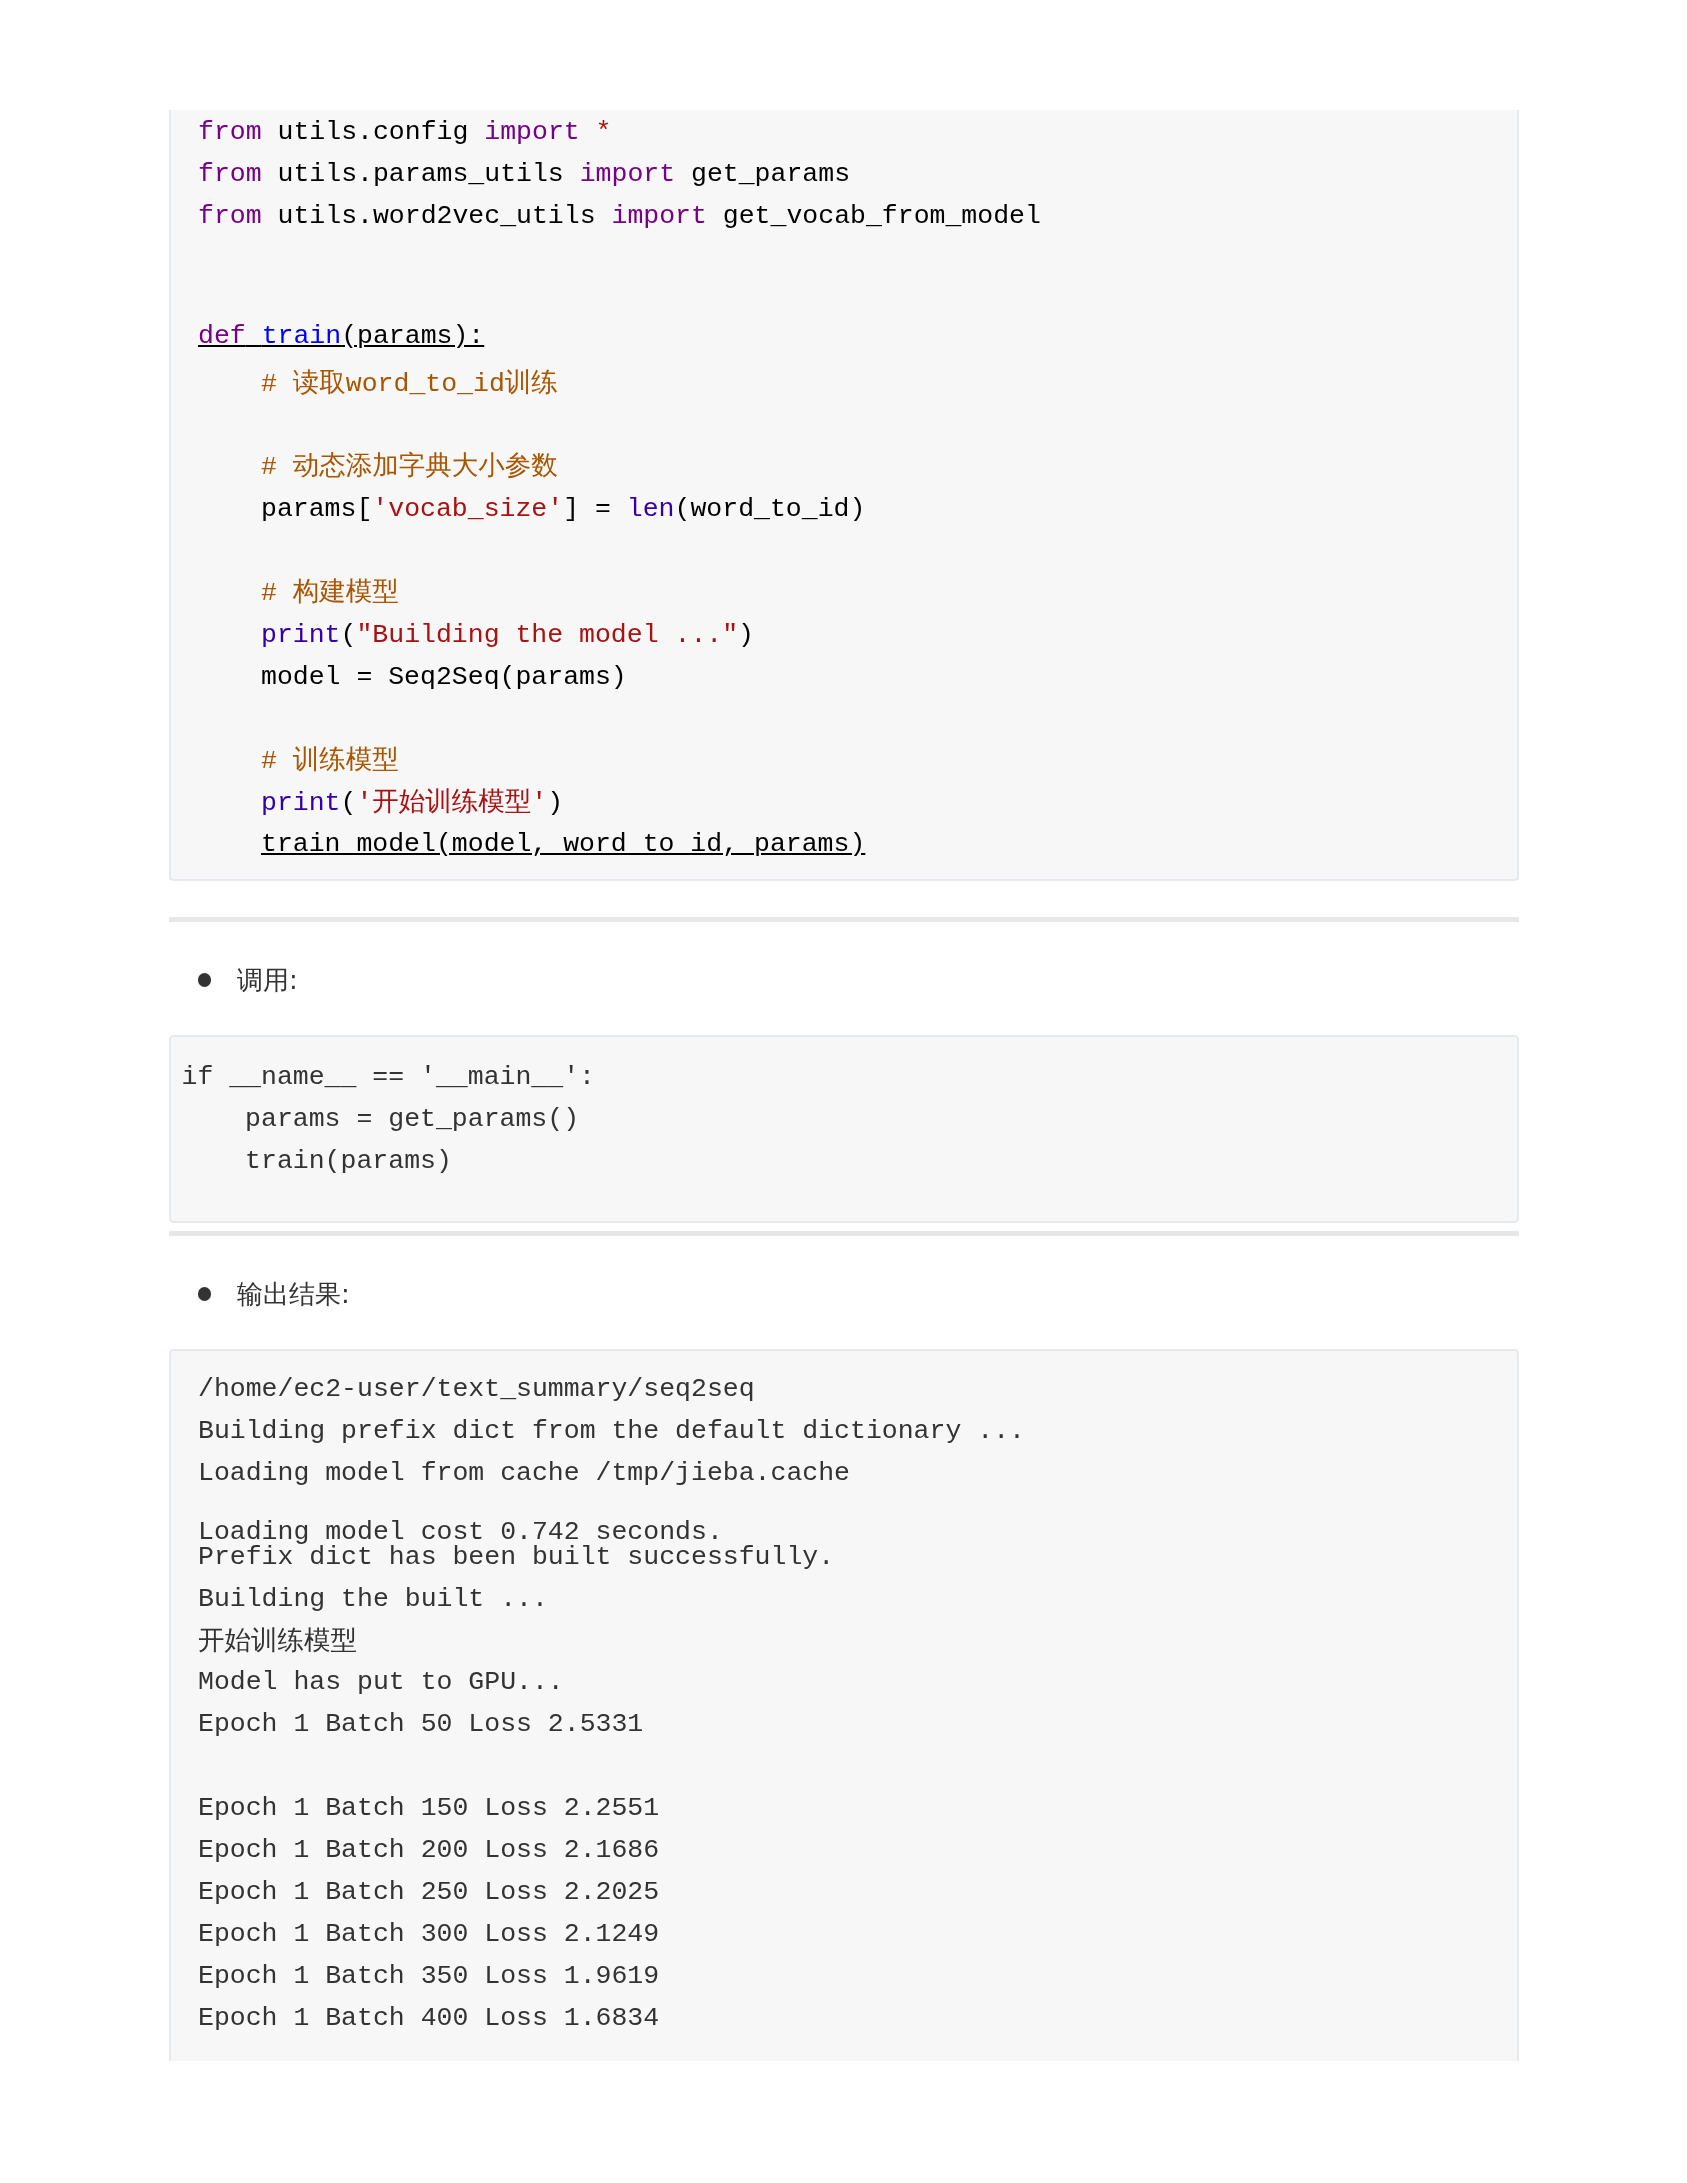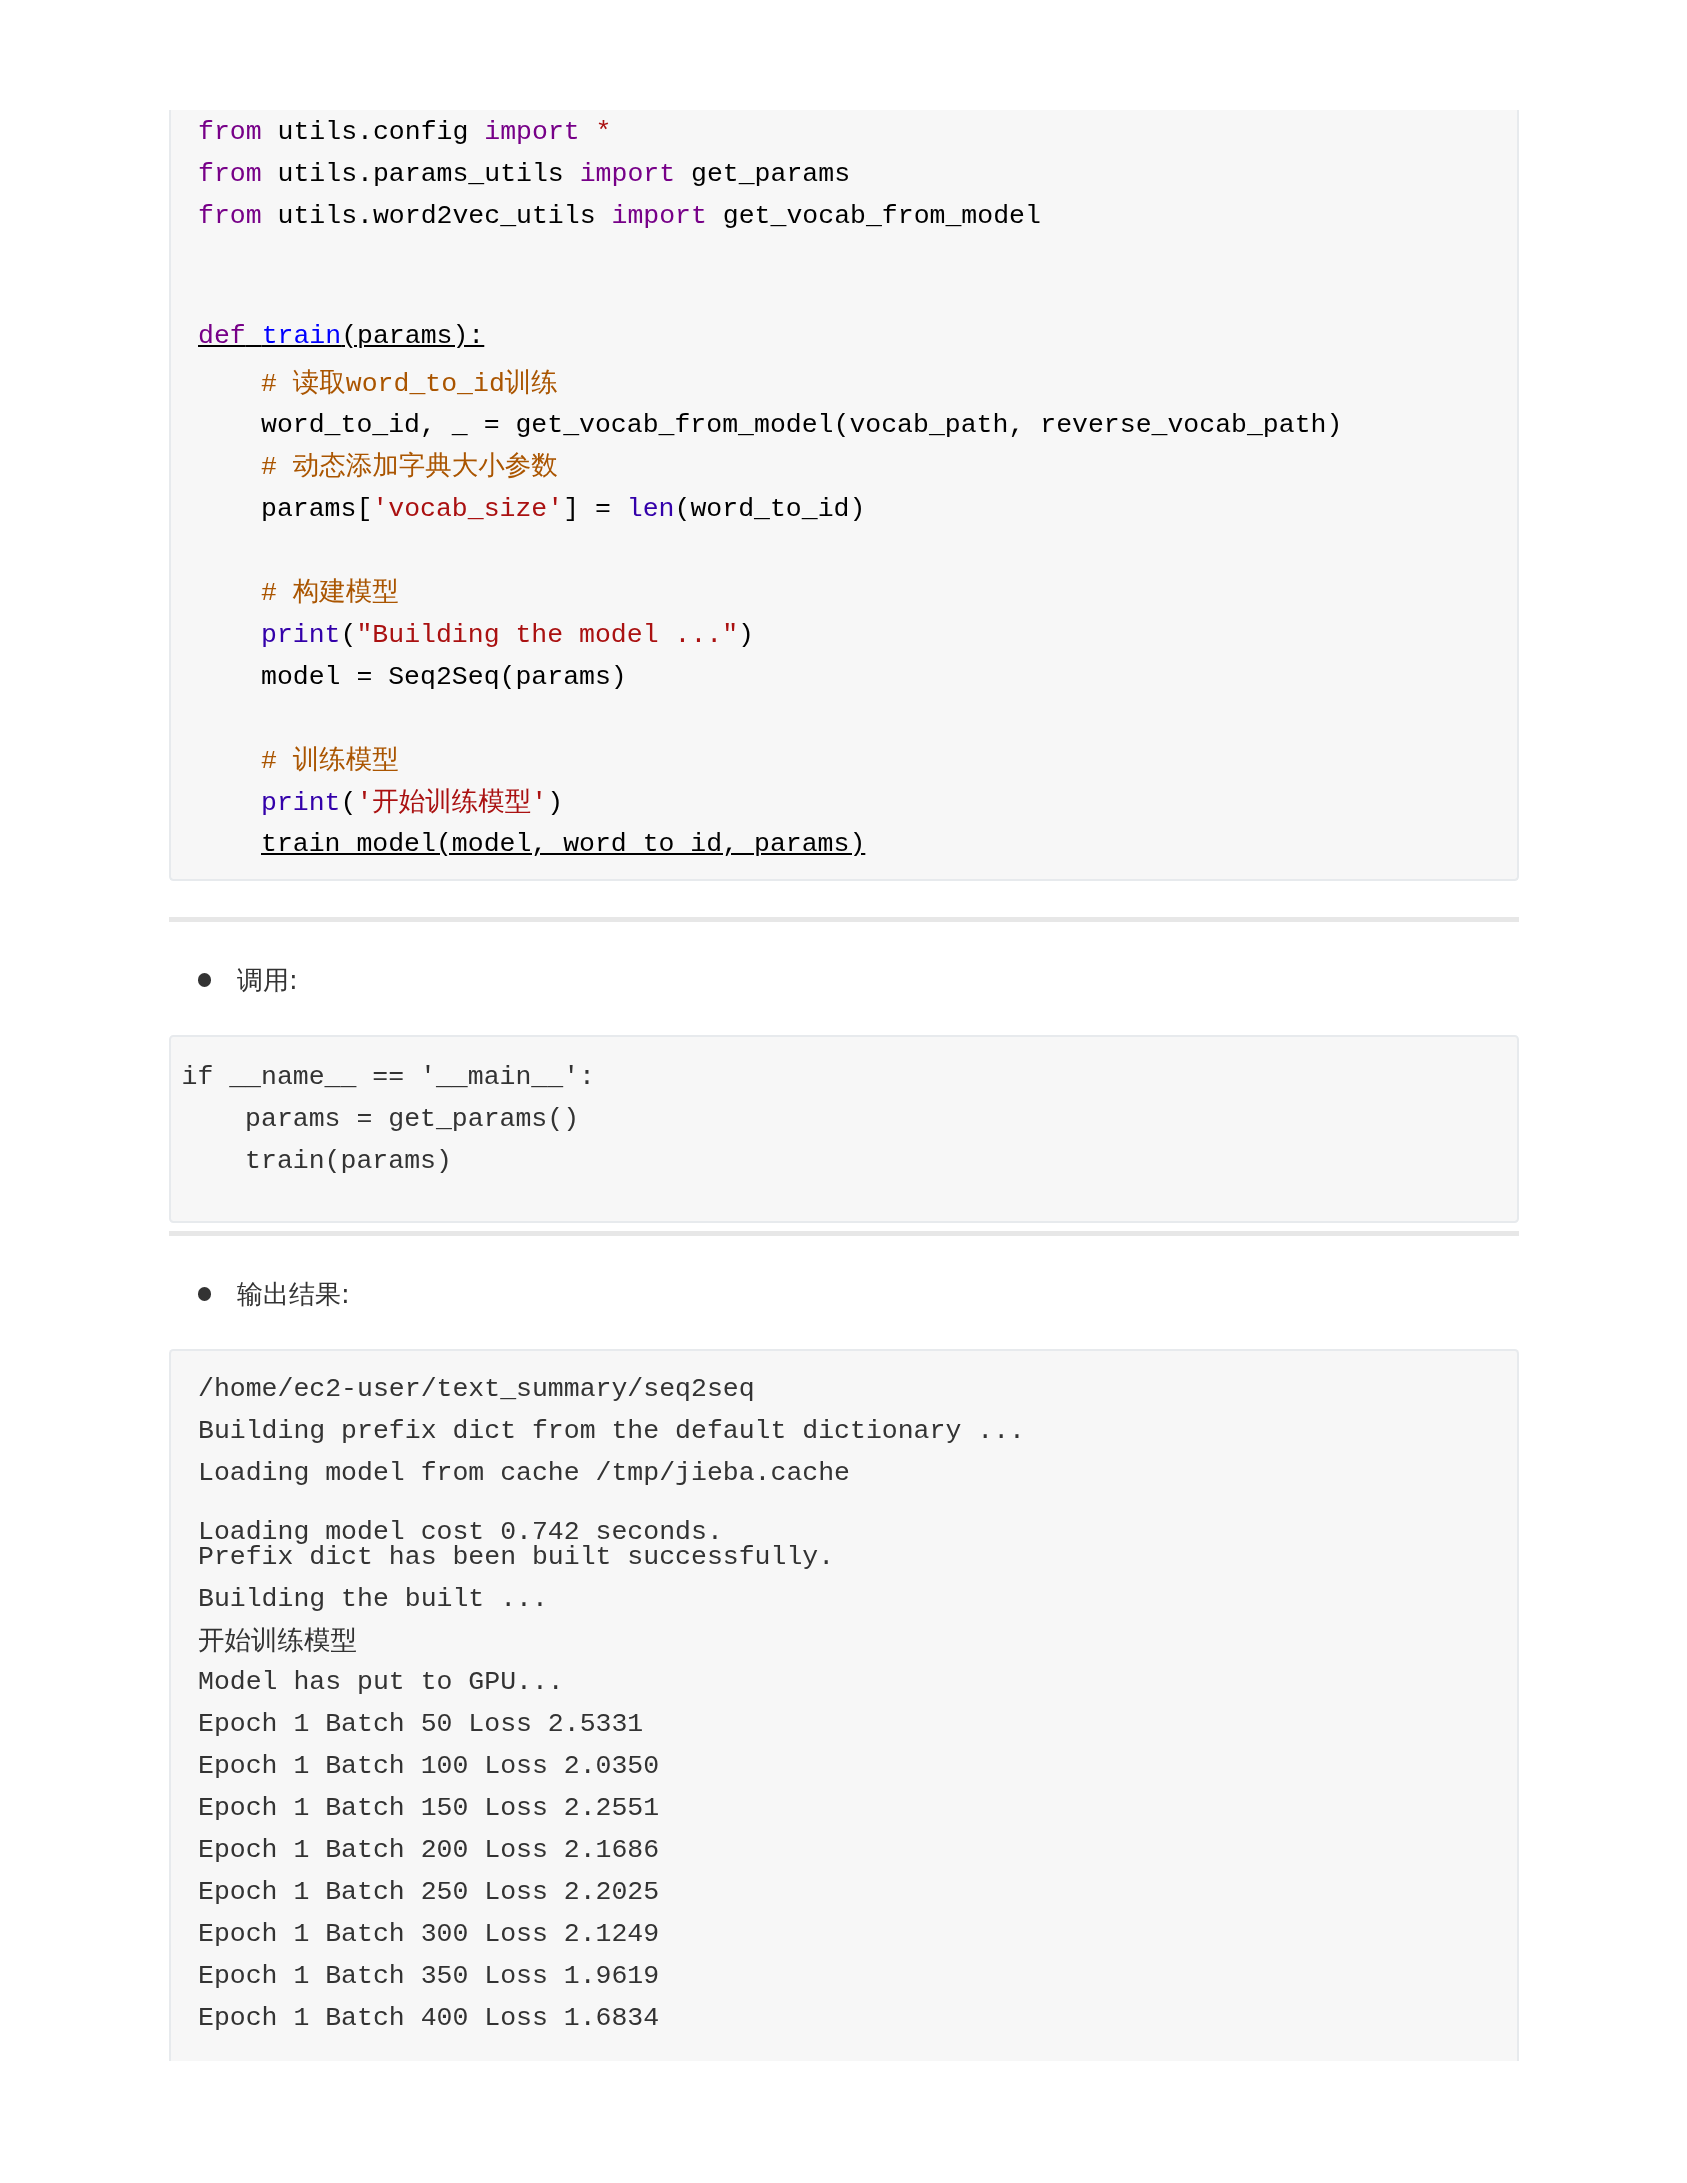--- a/index.html
+++ b/index.html
@@ -34,21 +34,20 @@
 </head>
 <body>
 
 <div id="block1" class="code-block">
   <div class="line" style="top:1.1px; left:27px;"><span class="kw">from</span><span> utils.config </span><span class="kw">import</span><span> </span><span class="str">*</span></div>
   <div class="line" style="top:43px; left:27px;"><span class="kw">from</span><span> utils.params_utils </span><span class="kw">import</span><span> get_params</span></div>
   <div class="line" style="top:85px; left:27px;"><span class="kw">from</span><span> utils.word2vec_utils </span><span class="kw">import</span><span> get_vocab_from_model</span></div>
 
   <div class="line" style="top:205px; left:27px;text-decoration:underline;"><span class="kw">def</span><span> </span><span class="def">train</span><span>(params):</span></div>
   <div class="line cm" style="top:253px; left:90px;"># 读取word_to_id训练</div>
-  <div class="line" style="top:294px; left:90px;">word_to_id, _ = get_vocab_from_model(vocab_path, reverse_vocab_path)</div>
   <div class="line cm" style="top:336px; left:90px;"># 动态添加字典大小参数</div>
   <div class="line" style="top:378px; left:90px;"><span>params[</span><span class="str">'vocab_size'</span><span>] = </span><span class="bi">len</span><span>(word_to_id)</span></div>
 
   <div class="line cm" style="top:462px; left:90px;"># 构建模型</div>
   <div class="line" style="top:504px; left:90px;"><span class="bi">print</span><span>(</span><span class="str">"Building the model ..."</span><span>)</span></div>
   <div class="line" style="top:546px; left:90px;">model = Seq2Seq(params)</div>
 
   <div class="line cm" style="top:630px; left:90px;"># 训练模型</div>
   <div class="line" style="top:672px; left:90px;"><span class="bi">print</span><span>(</span><span class="str">'开始训练模型'</span><span>)</span></div>
   <div class="line" style="top:713px; left:90px;text-decoration:underline;">train_model(model, word_to_id, params)</div>
@@ -77,21 +76,20 @@
 <div id="block3" class="code-block plain">
   <div class="line" style="top:17px; left:27px;">/home/ec2-user/text_summary/seq2seq</div>
   <div class="line" style="top:59px; left:27px;">Building prefix dict from the default dictionary ...</div>
   <div class="line" style="top:101px; left:27px;">Loading model from cache /tmp/jieba.cache</div>
   <div class="line" style="top:160px; left:27px;">Loading model cost 0.742 seconds.</div>
   <div class="line" style="top:185px; left:27px;">Prefix dict has been built successfully.</div>
   <div class="line" style="top:227px; left:27px;">Building the built ...</div>
   <div class="line" style="top:268px; left:27px; font-family:'DejaVu Sans', sans-serif;">开始训练模型</div>
   <div class="line" style="top:310px; left:27px;">Model has put to GPU...</div>
   <div class="line" style="top:352px; left:27px;">Epoch 1 Batch 50 Loss 2.5331</div>
-  <div class="line" style="top:394px; left:27px;">Epoch 1 Batch 100 Loss 2.0350</div>
   <div class="line" style="top:436px; left:27px;">Epoch 1 Batch 150 Loss 2.2551</div>
   <div class="line" style="top:478px; left:27px;">Epoch 1 Batch 200 Loss 2.1686</div>
   <div class="line" style="top:520px; left:27px;">Epoch 1 Batch 250 Loss 2.2025</div>
   <div class="line" style="top:562px; left:27px;">Epoch 1 Batch 300 Loss 2.1249</div>
   <div class="line" style="top:604px; left:27px;">Epoch 1 Batch 350 Loss 1.9619</div>
   <div class="line" style="top:646px; left:27px;">Epoch 1 Batch 400 Loss 1.6834</div>
 </div>
 
 
 </body></html>

